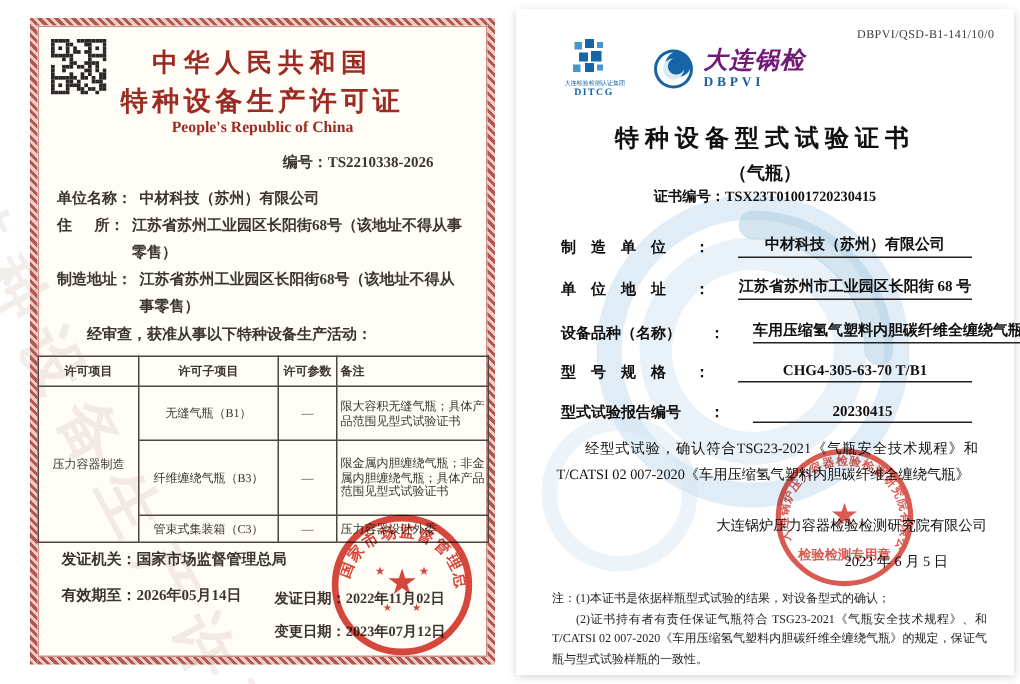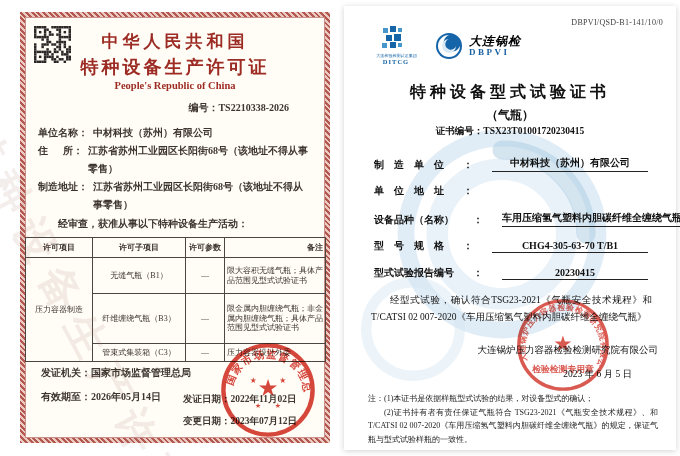--- a/index.html
+++ b/index.html
@@ -43,21 +43,21 @@
   
   .cert-right{position:absolute;left:344px;top:6px;width:332px;height:444px;background:#ffffff;
     box-shadow:0 1px 6px rgba(0,0,0,.18);font-family:"Liberation Serif","DejaVu Serif",serif;}
   .rdocno{position:absolute;right:13px;top:12px;font-size:8px;color:#3c3c3c;letter-spacing:.3px;margin-left:20px;}
   .rlogos{position:absolute;left:26px;top:20px;display:flex;gap:12px;align-items:center;}
   .logo1{display:flex;flex-direction:column;align-items:center;width:52px;}
   .logo1 .cap{font-size:4.5px;color:#1565a8;margin-top:1px;white-space:nowrap;transform:scale(.9);}
   .logo1 .abbr{font-size:6.5px;font-weight:bold;color:#1565a8;letter-spacing:1px;}
   .logo2{display:flex;align-items:center;gap:5px;}
   .logo2 .txt{display:flex;flex-direction:column;line-height:1;}
-  .logo2 .cn{font-size:12px;font-weight:bold;font-style:italic;color:#000000;letter-spacing:1px;}
+  .logo2 .cn{font-size:16px;font-weight:bold;font-style:italic;color:#701a75;letter-spacing:1px;}
   .logo2 .ab{font-size:9px;font-weight:bold;color:#1b61a0;letter-spacing:2.5px;margin-top:1px;}
   .rtitle{position:absolute;left:0;right:0;top:76px;text-align:center;font-size:16px;font-weight:bold;
     color:#101010;letter-spacing:4px;}
   .rsub{position:absolute;left:0;right:0;top:101px;text-align:center;font-size:12px;font-weight:bold;color:#101010;}
   .rcertno{position:absolute;left:0;right:0;top:119px;text-align:center;font-size:9.5px;font-weight:bold;color:#101010;}
   .rfields{position:absolute;left:30px;right:28px;top:137px;}
   .rfrow{display:flex;align-items:flex-end;margin-top:12.5px;font-size:10px;font-weight:bold;color:#101010;gap:16px;}
   .rfrow .lab{white-space:pre;flex:none;}
   .rfrow .col{flex:none;padding:0 3px;}
   .rfrow .val{flex:1;text-align:center;border-bottom:1px solid #222;padding-bottom:1px;white-space:nowrap;}
@@ -222,21 +222,21 @@
   </div>
 
   <div class="lapproval">经审查，获准从事以下特种设备生产活动：</div>
 
   <table class="ltable">
     <tbody>
         <tr>
       <th class="c-proj">许可项目</th>
       <th class="c-sub">许可子项目</th>
       <th class="c-par">许可参数</th>
-      <th class="c-note" style="text-align:right">备注</th>
+      <th class="c-note" style="text-align:left">备注</th>
     </tr>
     <tr class="r1">
       <td class="c-proj" rowspan="3">压力容器制造</td>
       <td class="c-sub">无缝气瓶（B1）</td>
       <td class="c-par">—</td>
       <td class="c-note">限大容积无缝气瓶；具体产品范围见型式试验证书</td>
     </tr>
     <tr class="r2">
       <td class="c-sub">纤维缠绕气瓶（B3）</td>
       <td class="c-par">—</td>
@@ -319,20 +319,21 @@
 
   <div class="rfields">
     <div class="rfrow">
       <span class="lab">制　造　单　位</span>
       <span class="col">：</span>
       <span class="val">中材科技（苏州）有限公司</span>
     </div>
     <div class="rfrow">
       <span class="lab">单　位　地　址</span>
       <span class="col">：</span>
+      <span class="val">江苏省苏州市工业园区长阳街 68 号</span>
     </div>
     <div class="rfrow">
       <span class="lab">设备品种（名称）</span>
       <span class="col">：</span>
       <span class="val">车用压缩氢气塑料内胆碳纤维全缠绕气瓶</span>
     </div>
     <div class="rfrow">
       <span class="lab">型　号　规　格</span>
       <span class="col">：</span>
       <span class="val">CHG4-305-63-70 T/B1</span>

